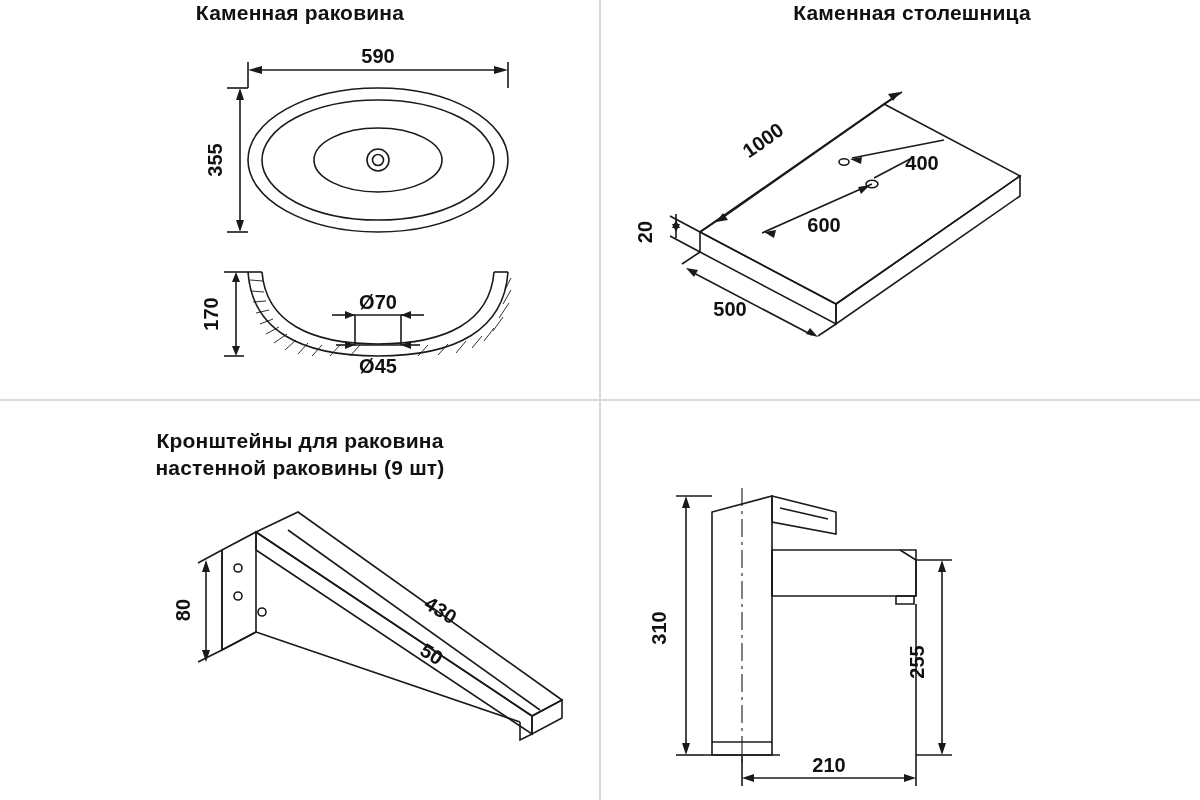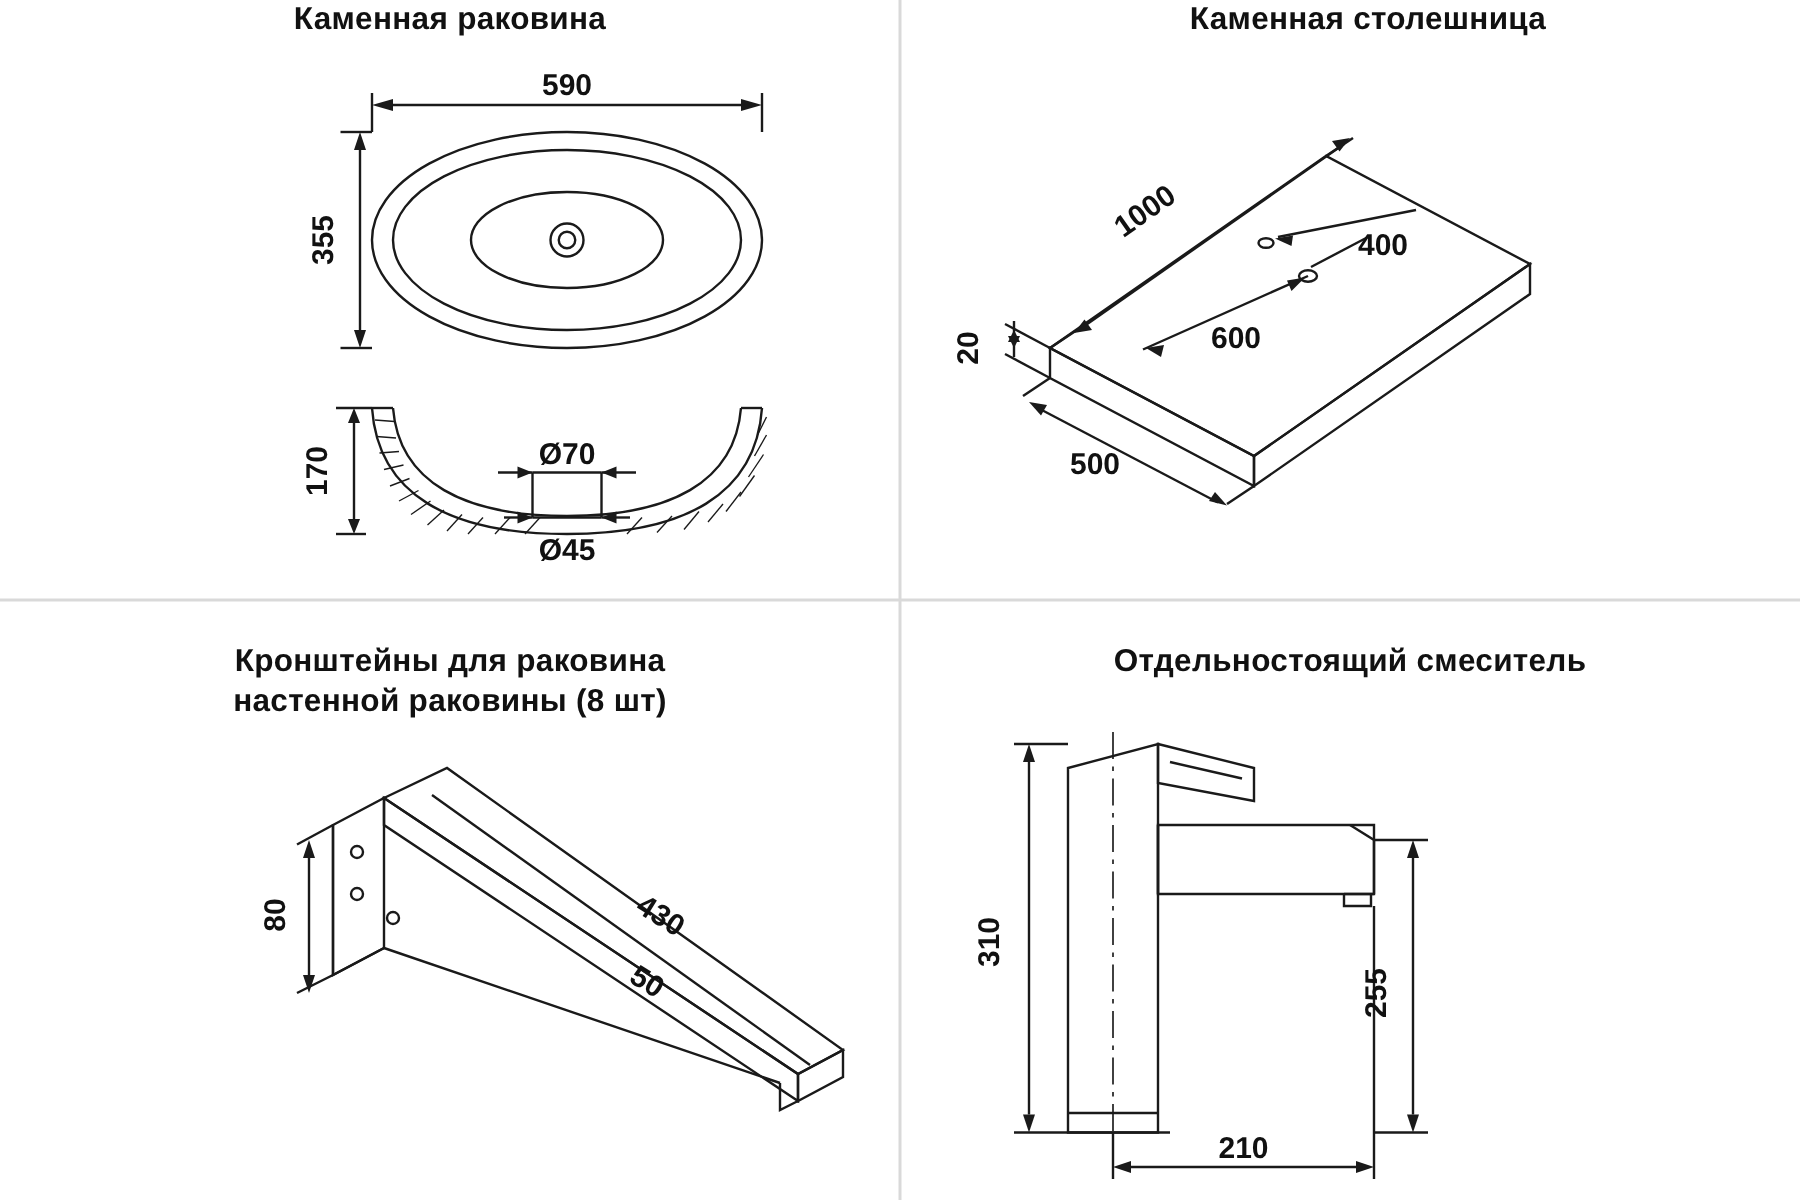--- a/index.html
+++ b/index.html
@@ -213,21 +213,21 @@
       <text class="dim" x="310" y="170" text-anchor="middle">400</text>
       <text class="dim" x="212" y="232" text-anchor="middle">600</text>
       <text class="dim" x="118" y="316" text-anchor="middle">500</text>
       <text class="dim" x="40" y="232" text-anchor="middle" transform="rotate(-90 40 232)">20</text>
     </svg>
   </div>
 
   <div class="quad q-bl">
     <div class="title t3">
       <div>Кронштейны для раковина</div>
-      <div>настенной раковины (8 шт)</div>
+      <div>настенной раковины (9 шт)</div>
     </div>
 
     <svg class="dwg" width="600" height="400" viewBox="0 0 600 400">
       <g stroke="#1a1a1a" fill="none" stroke-width="1.6">
 
         <path d="M222,150 L256,132 L256,232 L222,250 Z"></path>
         <path d="M222,150 L222,250"></path>
         <circle cx="238" cy="168" r="4"></circle>
         <circle cx="238" cy="196" r="4"></circle>
         <circle cx="262" cy="212" r="4"></circle>
@@ -253,21 +253,20 @@
         <path d="M206,262 L202,250 L210,250 Z" fill="#1a1a1a" stroke="none"></path>
       </g>
 
       <text class="dim" x="190" y="210" text-anchor="middle" transform="rotate(-90 190 210)">80</text>
       <text class="dim" x="437" y="216" text-anchor="middle" transform="rotate(32 437 216)">430</text>
       <text class="dim" x="428" y="260" text-anchor="middle" transform="rotate(32 428 260)">50</text>
     </svg>
   </div>
 
   <div class="quad q-br">
-    <div class="title t4">Отдельностоящий смеситель</div>
 
     <svg class="dwg" width="600" height="400" viewBox="0 0 600 400">
       <g stroke="#1a1a1a" fill="none" stroke-width="1.6">
 
         <path d="M112,355 L112,112 L172,96 L172,355 Z"></path>
 
         <path d="M104,355 L180,355"></path>
         <path d="M112,342 L172,342"></path>
 
         <path d="M172,96 L236,112 L236,134 L172,122 Z"></path>

